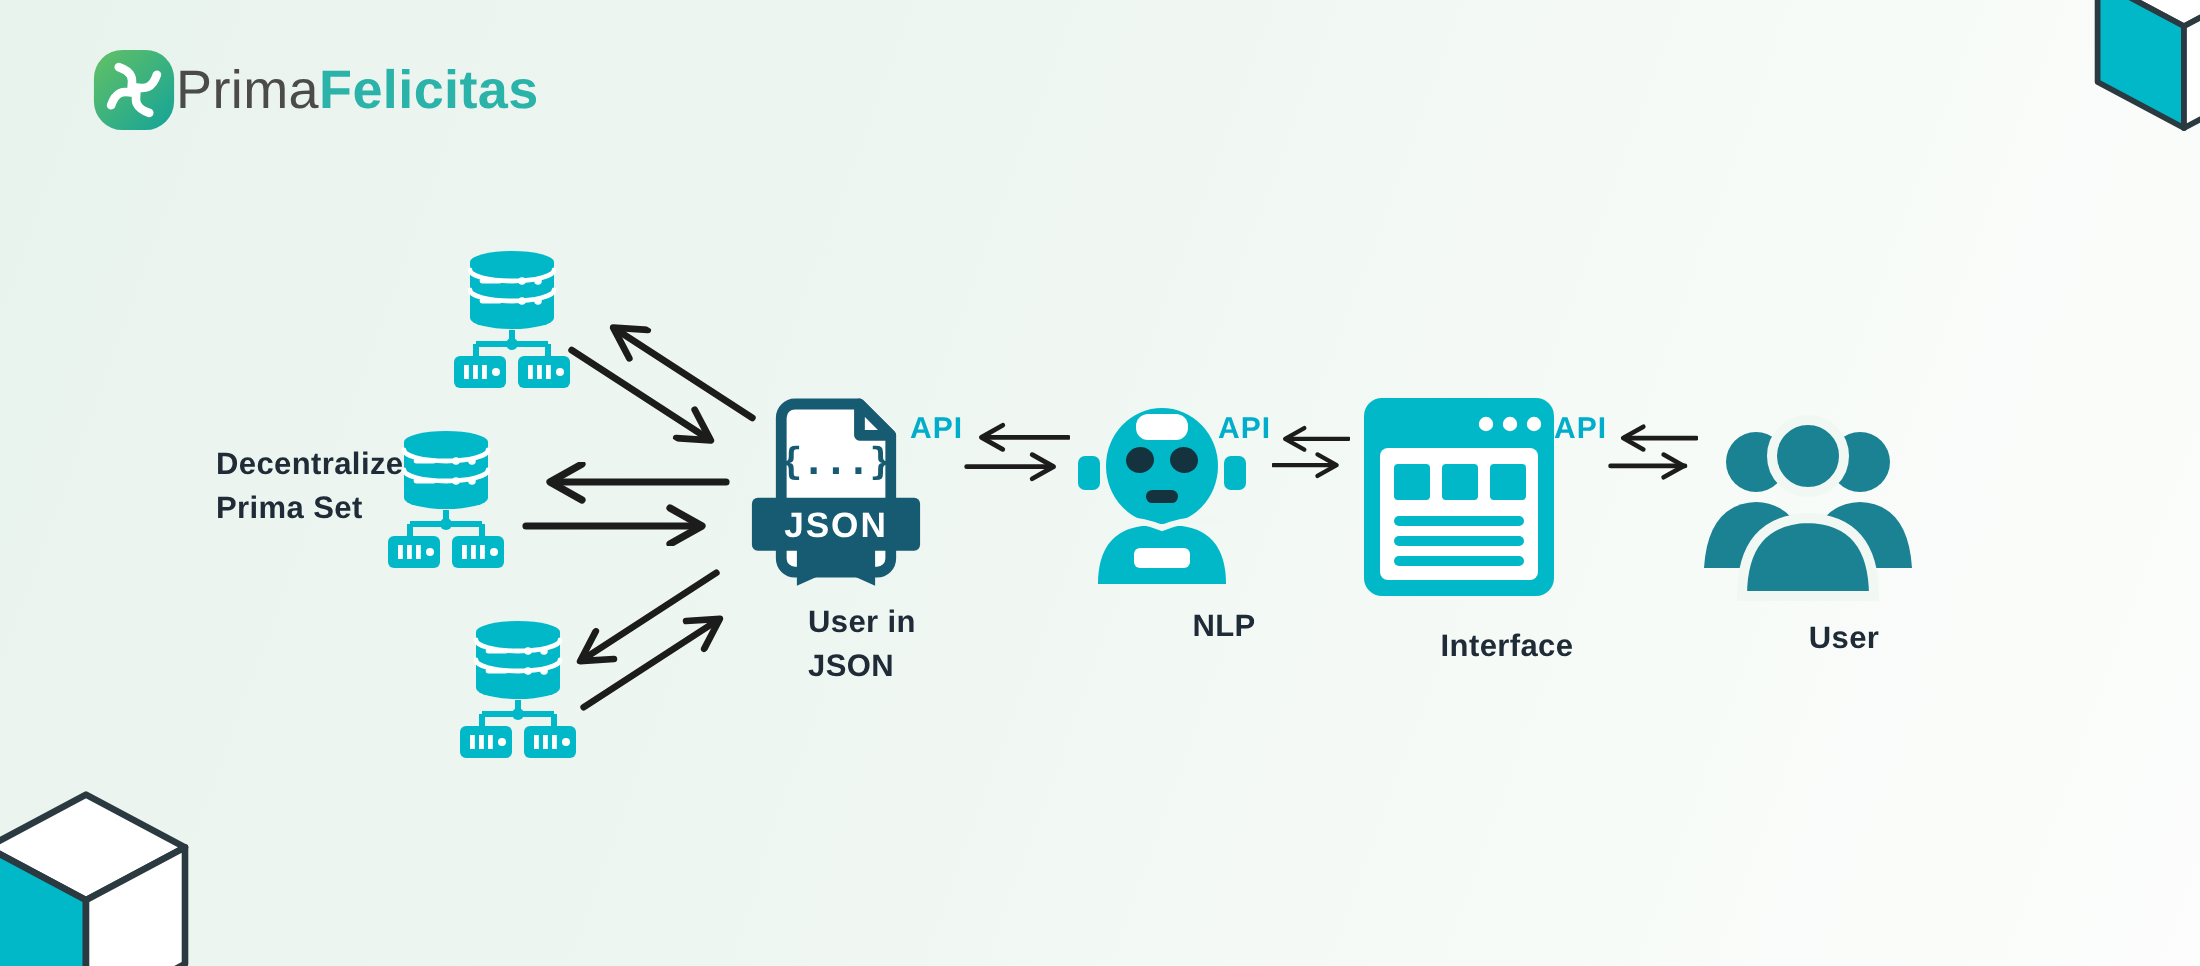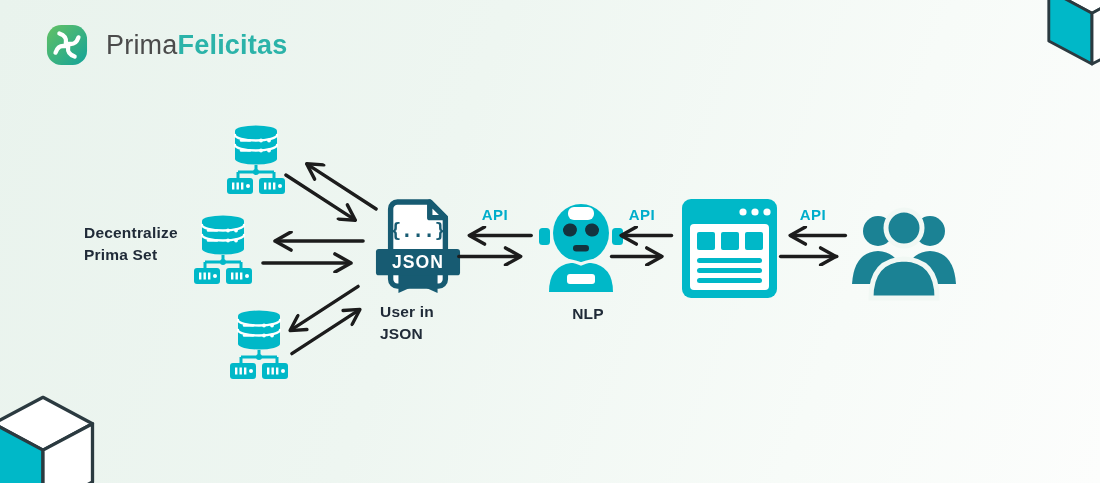--- a/index.html
+++ b/index.html
@@ -3,28 +3,28 @@
 <meta charset="utf-8">
 <style>
   html,body{margin:0;padding:0;}
   body{font-family:"Liberation Sans",sans-serif;}
   .canvas{
     position:relative;width:1100px;height:483px;overflow:hidden;
     background:linear-gradient(110deg,#e9f3ed 0%,#eef6f1 40%,#f7fbf8 75%,#fcfdfc 100%);
   }
   .abs{position:absolute;}
   
-  .logo{left:46px;top:24px;display:flex;align-items:center;gap:18px;}
+  .logo{left:46px;top:24px;display:flex;align-items:center;gap:0;}
   .logo-text{font-size:27px;letter-spacing:.2px;}
   .logo-prima{color:#4b4b4b;font-weight:500;}
   .logo-felicitas{color:#2bb3a9;font-weight:700;}
   
-  .node-label{font-weight:700;color:#202b38;font-size:15.5px;line-height:1.45;letter-spacing:.2px;}
+  .node-label{font-weight:700;color:#202b38;font-size:15.5px;line-height:1.45;letter-spacing:.2px;margin-left:24px;}
   .centered{text-align:center;}
-  .api-group{display:flex;flex-direction:column;align-items:center;}
+  .api-group{display:flex;flex-direction:row;}
   .api-label{font-weight:700;font-size:15px;color:#00adcb;letter-spacing:.5px;margin-bottom:3px;}
   .arrow-svg{display:block;}
   .rot-pos{transform:rotate(33deg);}
   .rot-neg{transform:rotate(-33deg);}
 </style>
 </head>
 <body>
 
 <div class="canvas">
 
@@ -262,20 +262,23 @@
     </g>
     <g fill="#00b8c8">
       <rect x="15" y="33" width="18" height="18" rx="2"></rect>
       <rect x="39" y="33" width="18" height="18" rx="2"></rect>
       <rect x="63" y="33" width="18" height="18" rx="2"></rect>
       <rect x="15" y="59" width="65" height="5" rx="2.5"></rect>
       <rect x="15" y="69" width="65" height="5" rx="2.5"></rect>
       <rect x="15" y="79" width="65" height="5" rx="2.5"></rect>
     </g>
   </svg>
+  <div class="abs node-label centered" style="left:682px;top:313px;width:95px">
+    <div>Interface</div>
+  </div>
 
   <div class="abs api-group" style="left:777px;top:206px;width:72px">
     <div class="api-label">API</div>
     <svg class="arrow-svg" width="72" height="40" viewBox="0 0 72 42">
       <g stroke="#1c1c1c" stroke-width="3.6" fill="none" stroke-linecap="round" stroke-linejoin="round">
         <polyline points="28,1 12,10 28,19"></polyline>
           <line x1="13" y1="10" x2="70" y2="10"></line>
         <polyline points="44,23 60,32 44,41"></polyline>
           <line x1="2" y1="32" x2="61" y2="32"></line>
       </g>
@@ -287,14 +290,17 @@
       <circle cx="28" cy="27" r="15"></circle>
       <path d="M2 80 Q4 48 28 47 Q52 48 54 80 Z"></path>
       <circle cx="80" cy="27" r="15"></circle>
       <path d="M54 80 Q56 48 80 47 Q104 48 106 80 Z"></path>
     </g>
     <g fill="#1b8294" stroke="#f1f8f4" stroke-width="5">
       <circle cx="54" cy="24" r="18"></circle>
       <path d="M21 94 Q21 56 54 55 Q87 56 87 94 Z"></path>
     </g>
   </svg>
+  <div class="abs node-label centered" style="left:850px;top:309px;width:96px">
+    <div>User</div>
+  </div>
 
 </div>
 
 </body></html>

